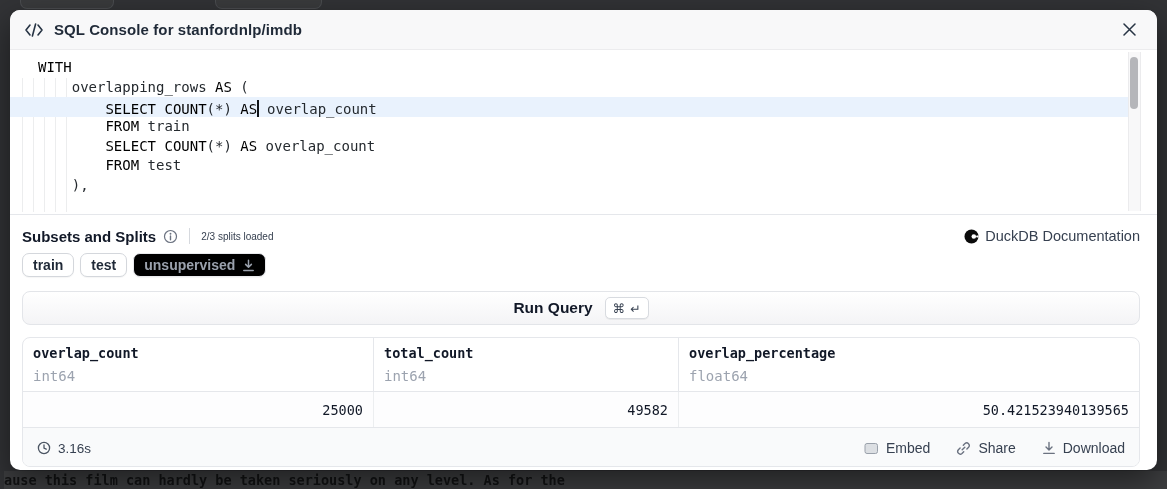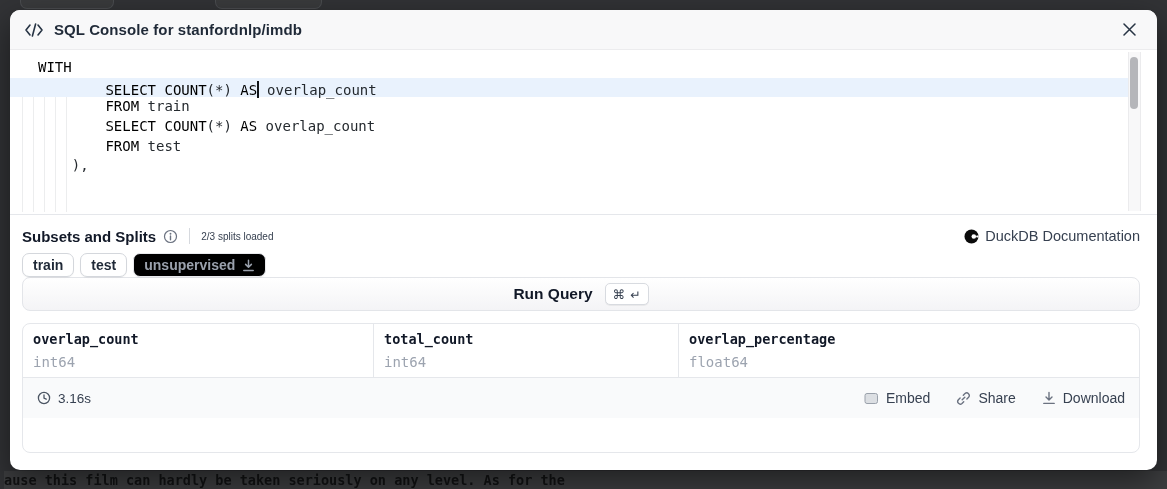--- a/index.html
+++ b/index.html
@@ -41,21 +41,21 @@
   .vdiv{width:1px;height:16px;background:#d6d9de;margin:0 11px;}
   .splits-status{font-size:10px;color:#374151;}
   .doc-link{margin-left:auto;display:flex;align-items:center;gap:6px;color:#374151;font-size:14.5px;cursor:pointer;}
 
   .pills-row{display:flex;gap:6px;margin-top:4px;}
   .pill{height:24px;padding:0 10px;border:1px solid #d4d7dc;border-radius:7px;background:#fff;
         font-weight:700;font-size:14px;color:#1f2937;display:flex;align-items:center;box-sizing:border-box;
         box-shadow:0 1px 1px rgba(0,0,0,.04);cursor:pointer;}
   .pill.muted{background:#000000;border-color:#e9eaee;color:#9aa1ad;gap:7px;}
 
-  .run-btn{height:34px;width:100%;border:1px solid #e3e5e9;border-radius:8px;
+  .run-btn{margin-top:14px;height:34px;width:100%;border:1px solid #e3e5e9;border-radius:8px;
            background:linear-gradient(#ffffff,#f4f4f6);display:flex;align-items:center;justify-content:center;
            gap:12px;box-sizing:border-box;cursor:pointer;}
   .run-label{font-weight:700;font-size:15.5px;color:#111827;}
   .kbd{border:1px solid #d8dbe0;border-radius:5px;background:#fff;padding:0 7px;height:22px;display:flex;
        align-items:center;gap:5px;font-family:"DejaVu Sans",sans-serif;font-size:12.5px;color:#374151;
        box-shadow:0 1px 0 rgba(0,0,0,.05);box-sizing:border-box;}
 
   
   .card{margin-top:12px;height:130px;border:1px solid #e5e7eb;border-radius:8px;background:#fff;
         box-sizing:border-box;overflow:hidden;}
@@ -99,20 +99,21 @@
         <svg width="13" height="13" viewBox="0 0 13 13">
           <path d="M1 1 L12 12 M12 1 L1 12" stroke="#273444" stroke-width="1.5" stroke-linecap="round"></path>
         </svg>
       </span>
     </div>
 
     <div class="editor">
       <div class="guides"></div>
       <div class="code-lines">
           <div class="code-line"><span class="kw">WITH</span></div>
+          <div class="code-line"><span class="pl">    overlapping_rows </span><span class="kw">AS</span><span class="pl"> (</span></div>
           <div class="code-line active"><span class="pl">        </span><span class="kw">SELECT</span><span class="pl"> </span><span class="kw">COUNT</span><span class="pl">(*) </span><span class="kw">AS</span><span class="cursor"></span><span class="pl"> overlap_count</span></div>
           <div class="code-line"><span class="pl">        </span><span class="kw">FROM</span><span class="pl"> train</span></div>
           <div class="code-line"><span class="pl">        </span><span class="kw">SELECT</span><span class="pl"> </span><span class="kw">COUNT</span><span class="pl">(*) </span><span class="kw">AS</span><span class="pl"> overlap_count</span></div>
           <div class="code-line"><span class="pl">        </span><span class="kw">FROM</span><span class="pl"> test</span></div>
           <div class="code-line"><span class="pl">    ),</span></div>
         </div>
       <div class="sbar">
         <div class="sthumb"></div>
       </div>
     </div>
@@ -170,20 +171,25 @@
             <div class="col-type">int64</div>
           </div>
           <div class="col c2">
             <div class="col-name">total_count</div>
             <div class="col-type">int64</div>
           </div>
           <div class="col c3">
             <div class="col-name">overlap_percentage</div>
             <div class="col-type">float64</div>
           </div>
+        </div>
+        <div class="rowv">
+          <div class="cell c1">25000</div>
+          <div class="cell c2">49582</div>
+          <div class="cell c3">50.421523940139565</div>
         </div>
         <div class="cfooter">
           <span class="duration">
             <svg width="14" height="14" viewBox="0 0 14 14">
               <circle cx="7" cy="7" r="5.6" fill="none" stroke="#4b5563" stroke-width="1.3"></circle>
               <path d="M7 4 V7.2 L9.2 8.2" fill="none" stroke="#4b5563" stroke-width="1.3" stroke-linecap="round"></path>
             </svg>
             <span>3.16s</span>
           </span>
           <span class="factions">

